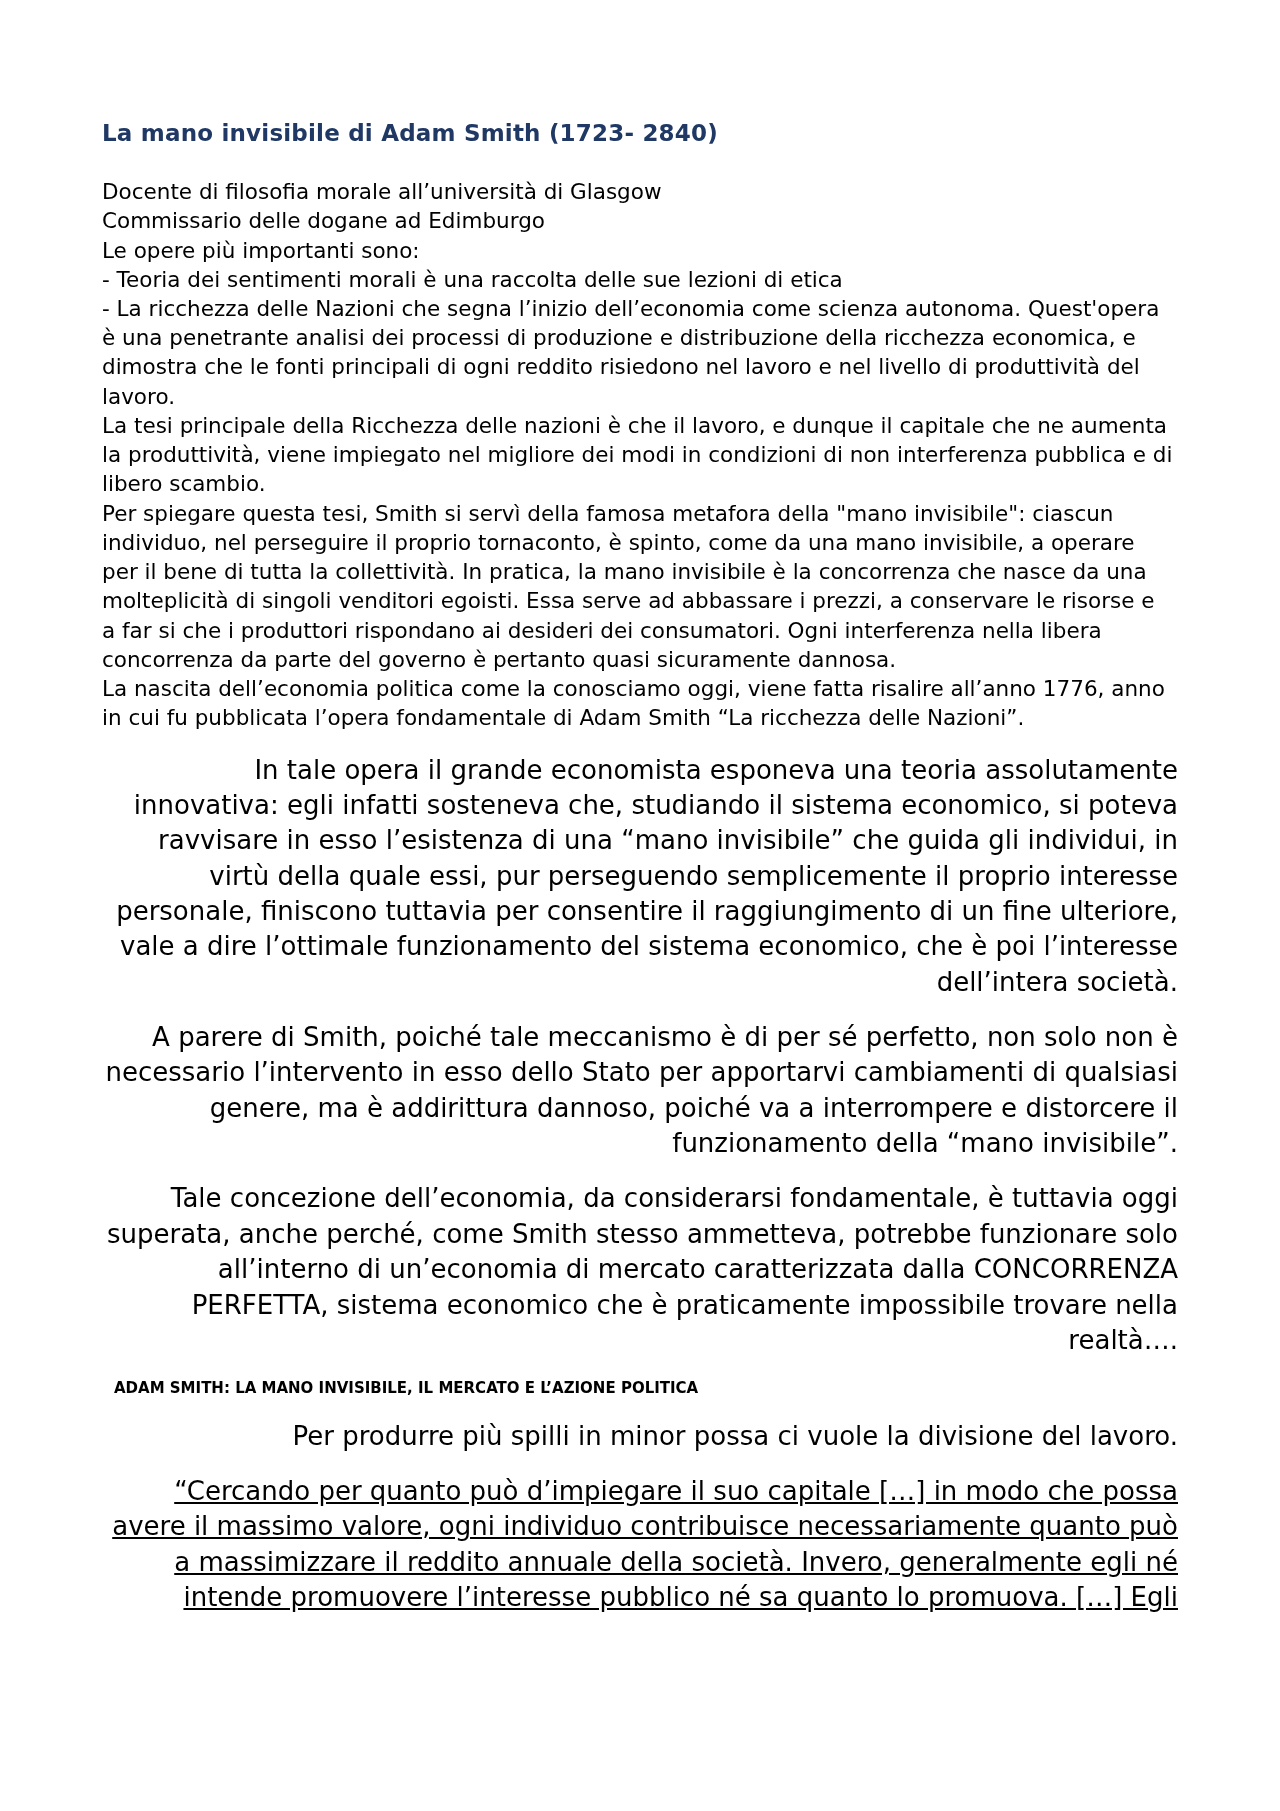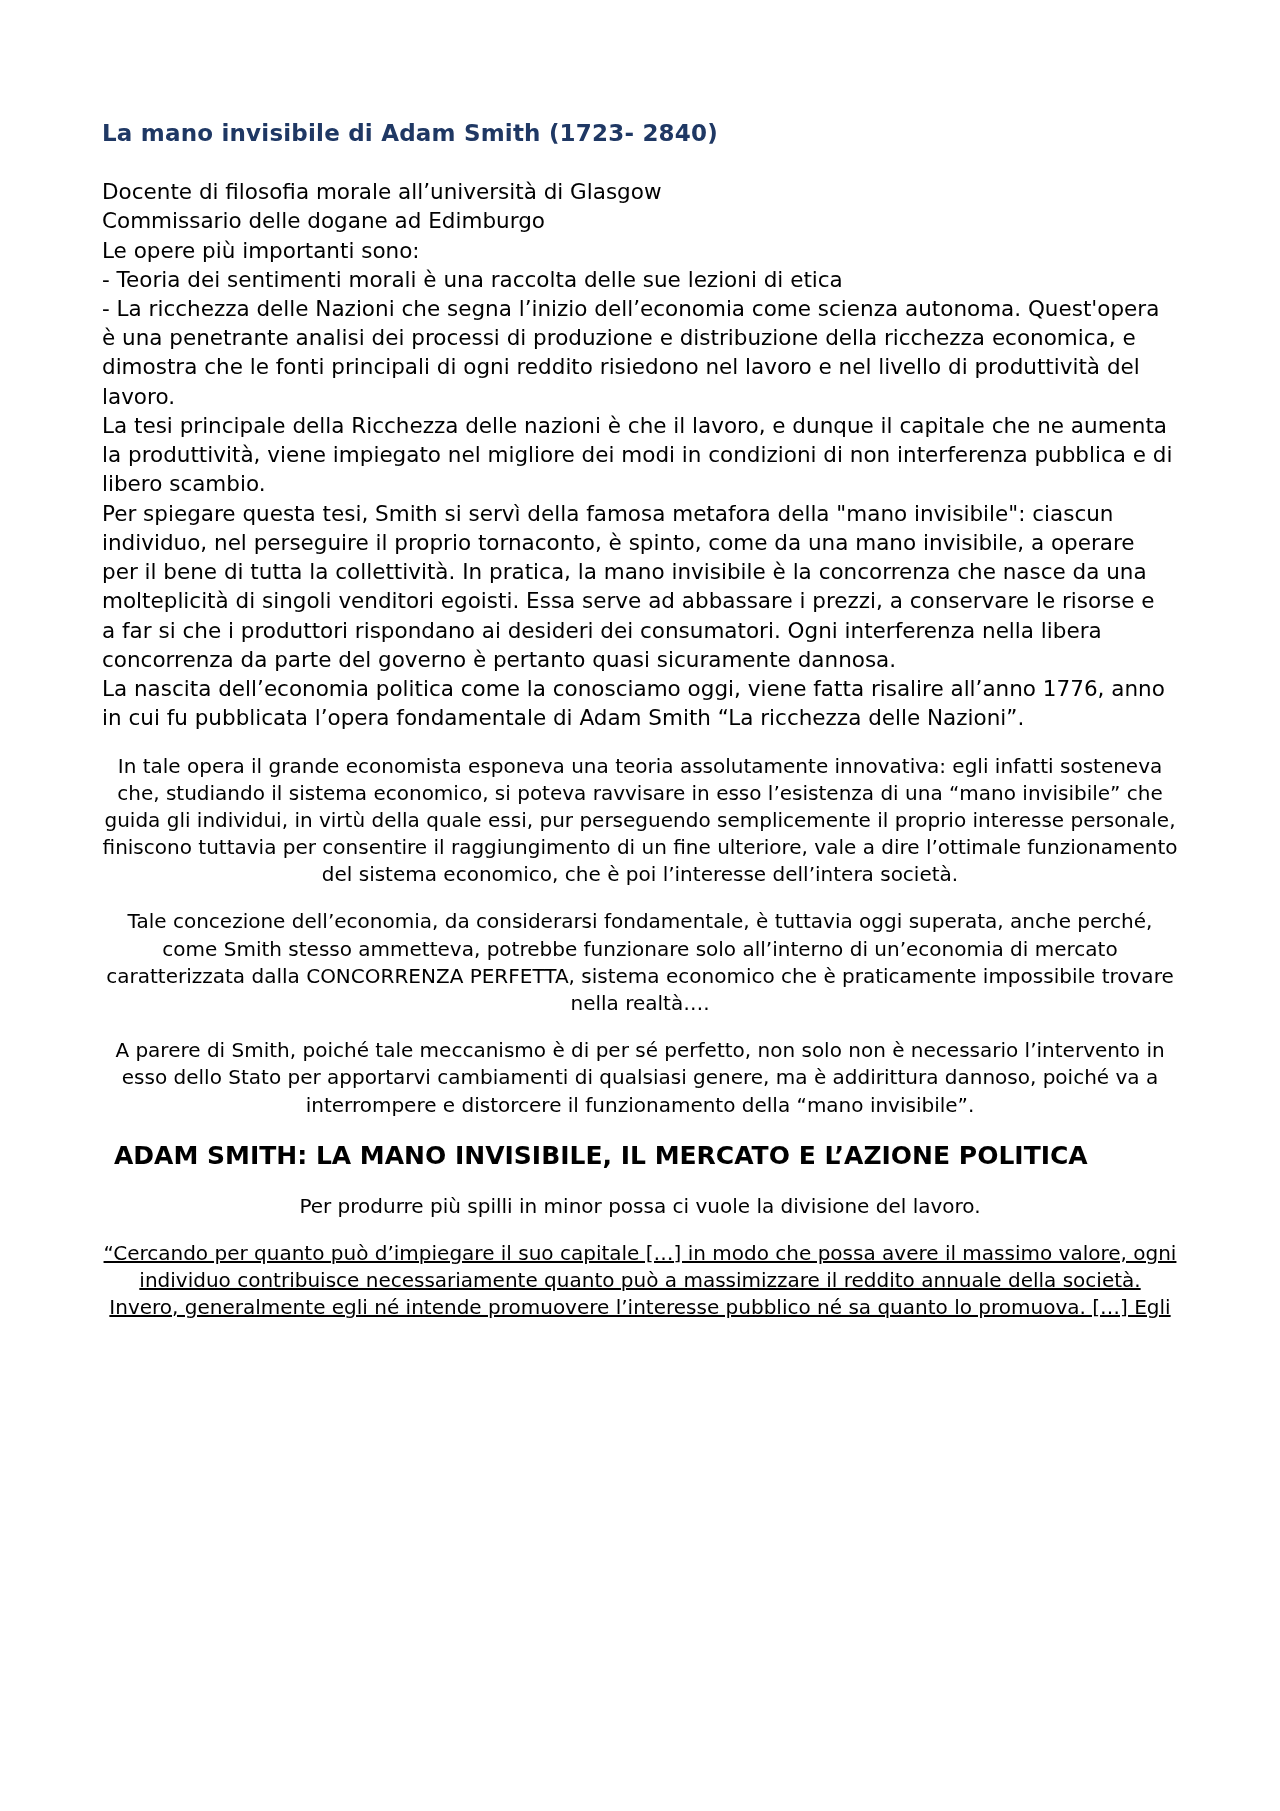--- a/index.html
+++ b/index.html
@@ -22,35 +22,35 @@
   }
   .doc-title {
     color: #1f3864;
     font-weight: bold;
     font-size: 23px;
     line-height: 1.35;
     margin: 0 0 28px 0;
     letter-spacing: 0.2px;
   }
   p.body-para {
-    font-size: 20px;
+    font-size: 26px;
     line-height: 1.36;
     margin: 0 0 20px 0;
     color: #000000;
-    text-align: center;
+    text-align: right;
   }
   p.block-lines {
     font-size: 21.5px;
     line-height: 1.36;
     margin: 0 4px 20px 0;
     color: #000000;
   }
   .section-heading {
     font-weight: bold;
-    font-size: 25px;
+    font-size: 15px;
     line-height: 1.36;
     margin: 15px 0 20px 0;
     padding-left: 12px;
     color: #000000;
   }
   .tight {
     margin-bottom: 0;
     text-decoration: underline;
   }
 </style>
@@ -65,23 +65,23 @@
 Commissario delle dogane ad Edimburgo
 Le opere più importanti sono:
 - Teoria dei sentimenti morali è una raccolta delle sue lezioni di etica
 -  La ricchezza delle Nazioni che segna l’inizio dell’economia come scienza autonoma. Quest'opera è una penetrante analisi dei processi di produzione e distribuzione della ricchezza economica, e dimostra che le fonti principali di ogni reddito risiedono nel lavoro e nel livello di produttività del lavoro.
 La tesi principale della Ricchezza delle nazioni è che il lavoro, e dunque il capitale che ne aumenta la produttività, viene impiegato nel migliore dei modi in condizioni di non interferenza pubblica e di libero scambio.
 Per spiegare questa tesi, Smith si servì della famosa metafora della "mano invisibile": ciascun individuo, nel perseguire il proprio tornaconto, è spinto, come da una mano invisibile, a operare per il bene di tutta la collettività. In pratica, la mano invisibile è la concorrenza che nasce da una molteplicità di singoli venditori egoisti. Essa serve ad abbassare i prezzi, a conservare le risorse e a far si che i produttori rispondano ai desideri dei consumatori. Ogni interferenza nella libera concorrenza da parte del governo è pertanto quasi sicuramente dannosa.
 La nascita dell’economia politica come la conosciamo oggi, viene fatta risalire all’anno 1776, anno in cui fu pubblicata l’opera fondamentale di Adam Smith “La ricchezza delle Nazioni”.</p>
 
   <p class="body-para">In tale opera il grande economista esponeva una teoria assolutamente innovativa: egli infatti sosteneva che, studiando il sistema economico, si poteva ravvisare in esso l’esistenza di una “mano invisibile” che guida gli individui, in virtù della quale essi, pur perseguendo semplicemente il proprio interesse personale, finiscono tuttavia per consentire il raggiungimento di un fine ulteriore, vale a dire l’ottimale funzionamento del sistema economico, che è poi l’interesse dell’intera società.</p>
 
+  <p class="body-para">A parere di Smith, poiché tale meccanismo è di per sé perfetto, non solo non è necessario l’intervento in esso dello Stato per apportarvi cambiamenti di qualsiasi genere, ma è addirittura dannoso, poiché va a interrompere e distorcere il funzionamento della “mano invisibile”.</p>
+
   <p class="body-para">Tale concezione dell’economia, da considerarsi fondamentale, è tuttavia oggi superata, anche perché, come Smith stesso ammetteva, potrebbe funzionare solo all’interno di un’economia di mercato caratterizzata dalla CONCORRENZA PERFETTA, sistema economico che è praticamente impossibile trovare nella realtà….</p>
-
-  <p class="body-para">A parere di Smith, poiché tale meccanismo è di per sé perfetto, non solo non è necessario l’intervento in esso dello Stato per apportarvi cambiamenti di qualsiasi genere, ma è addirittura dannoso, poiché va a interrompere e distorcere il funzionamento della “mano invisibile”.</p>
 
   <h2 class="section-heading">ADAM SMITH: LA MANO INVISIBILE, IL MERCATO E L’AZIONE POLITICA</h2>
 
   <p class="body-para">Per produrre più spilli in minor possa ci vuole la divisione del lavoro.</p>
 
 
   <p class="body-para tight">“Cercando per quanto può d’impiegare il suo capitale […] in modo che possa avere il massimo valore, ogni individuo contribuisce necessariamente quanto può a massimizzare il reddito annuale della società. Invero, generalmente egli né intende promuovere l’interesse pubblico né sa quanto lo promuova. […] Egli</p>
 
 </div>
 

